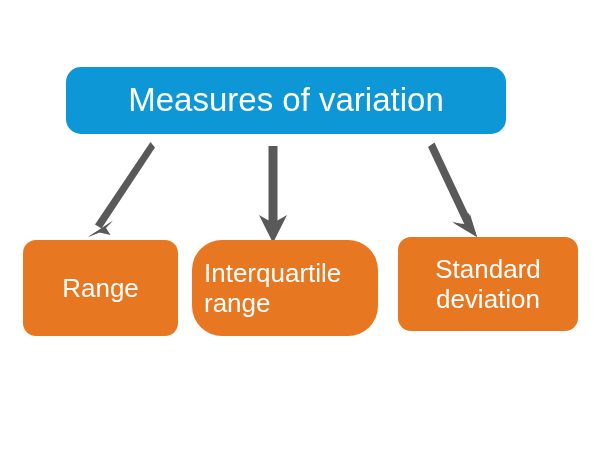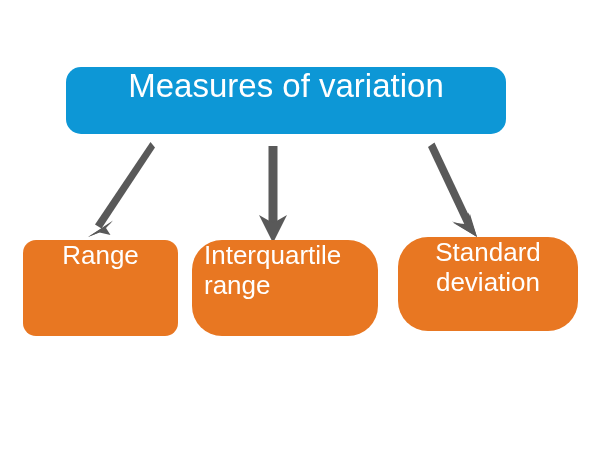--- a/index.html
+++ b/index.html
@@ -14,20 +14,21 @@
     position: relative;
     width: 601px;
     height: 450px;
     background: #ffffff;
     overflow: hidden;
   }
   .node {
     position: absolute;
     box-sizing: border-box;
     display: flex;
+    align-items: center;
     color: #ffffff;
     line-height: 1.17;
     -webkit-font-smoothing: antialiased;
   }
   .node-root {
     left: 66px;
     top: 67px;
     width: 440px;
     height: 67px;
     background: #0d97d6;
@@ -56,21 +57,20 @@
     padding-left: 12px;
     border-radius: 30px;
   }
   .node-sd {
     left: 398px;
     top: 237px;
     width: 180px;
     height: 94px;
     justify-content: center;
     text-align: center;
-    border-radius: 30px;
   }
   .node-label {
     display: block;
     white-space: pre-line;
   }
   .arrow-layer {
     position: absolute;
     left: 0;
     top: 0;
     width: 601px;

